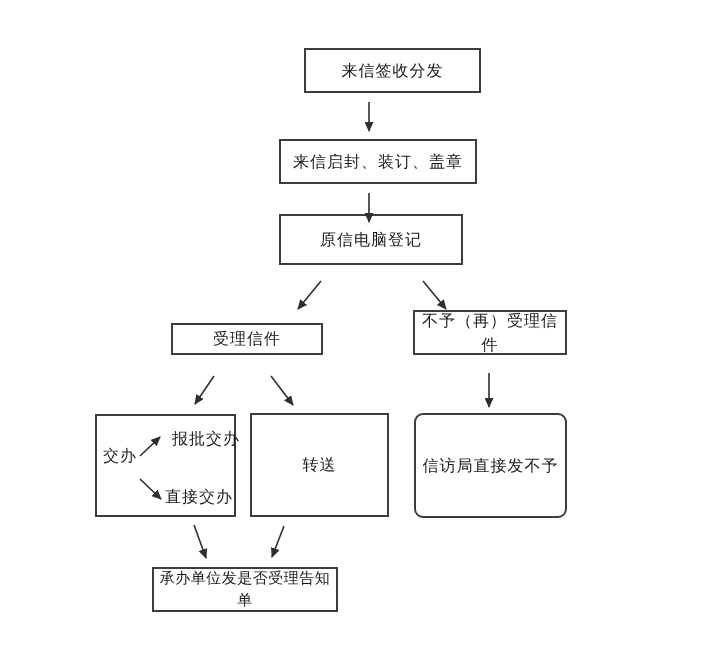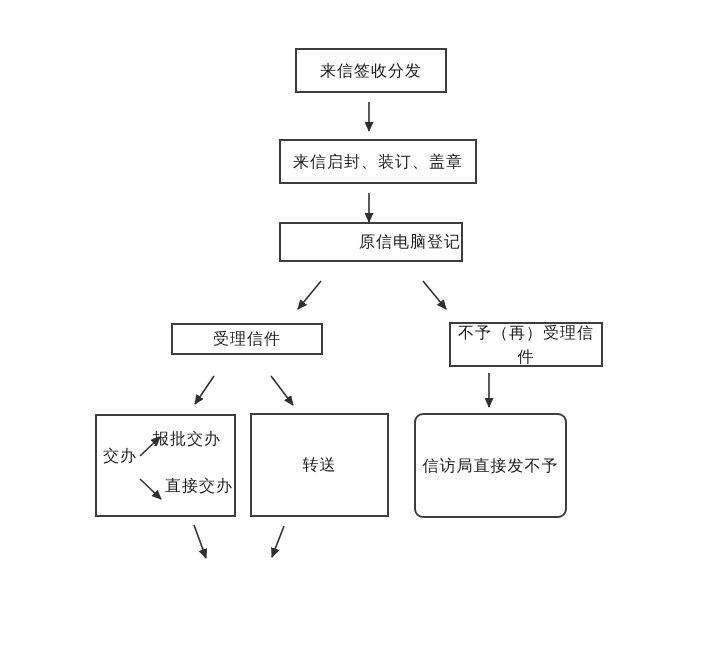--- a/index.html
+++ b/index.html
@@ -41,56 +41,59 @@
     left: 0;
     top: 0;
     pointer-events: none;
   }
 </style>
 </head>
 <body>
 
 <div id="canvas">
 
-  <div class="box" style="left:295px; top:48px; width:152px; height:45px;">
+  <div class="box" style="left:304px; top:48px; width:177px; height:45px;">
     <span>来信签收分发</span>
   </div>
 
   <div class="box" style="left:279px; top:139px; width:198px; height:45px;">
     <span>来信启封、装订、盖章</span>
   </div>
 
-  <div class="box" style="left:279px; top:222px; width:184px; height:40px;justify-content:flex-end;">
+  <div class="box" style="left:279px; top:214px; width:184px; height:51px;">
     <span>原信电脑登记</span>
   </div>
 
   <div class="box" style="left:171px; top:323px; width:152px; height:32px;">
     <span>受理信件</span>
   </div>
 
-  <div class="box" style="left:413px; top:322px; width:154px; height:45px;margin-left:36px;">
+  <div class="box" style="left:413px; top:310px; width:154px; height:45px;">
     <span>不予（再）受理信件</span>
   </div>
 
   <div class="box" style="left:95px; top:414px; width:141px; height:103px;">
     <span class="inner-label" style="left:6px; top:28px;">交办</span>
-    <span class="inner-label" style="left:56px; top:11px;">报批交办</span>
-    <span class="inner-label" style="left:68px; top:58px;">直接交办</span>
+    <span class="inner-label" style="left:75px; top:11px;">报批交办</span>
+    <span class="inner-label" style="left:68px; top:69px;">直接交办</span>
   </div>
 
   <div class="box" style="left:250px; top:413px; width:139px; height:104px;font-family:Liberation Serif, serif;">
     <span>转送</span>
   </div>
 
   <div class="box" style="left:414px; top:413px; width:153px; height:105px;border-radius:9px;">
     <div>
       <div>信访局直接发不予</div>
     </div>
   </div>
 
+  <div class="box" style="left:152px; top:567px; width:186px; height:45px; font-size:15px; letter-spacing:0.5px;">
+    <span>承办单位发是否受理告知单</span>
+  </div>
 
   <svg id="arrow-overlay" width="716" height="651" viewBox="0 0 716 651">
     <defs>
       <marker id="ah" markerUnits="userSpaceOnUse" markerWidth="11" markerHeight="9" refX="9" refY="4.5" orient="auto">
         <path d="M0,0 L10,4.5 L0,9 z" fill="#2f2f2f"></path>
       </marker>
     </defs>
     <g stroke="#2f2f2f" stroke-width="1.6" fill="none">
       <line x1="369" y1="102" x2="369" y2="131" marker-end="url(#ah)"></line>
       <line x1="369" y1="193" x2="369" y2="222" marker-end="url(#ah)"></line>

